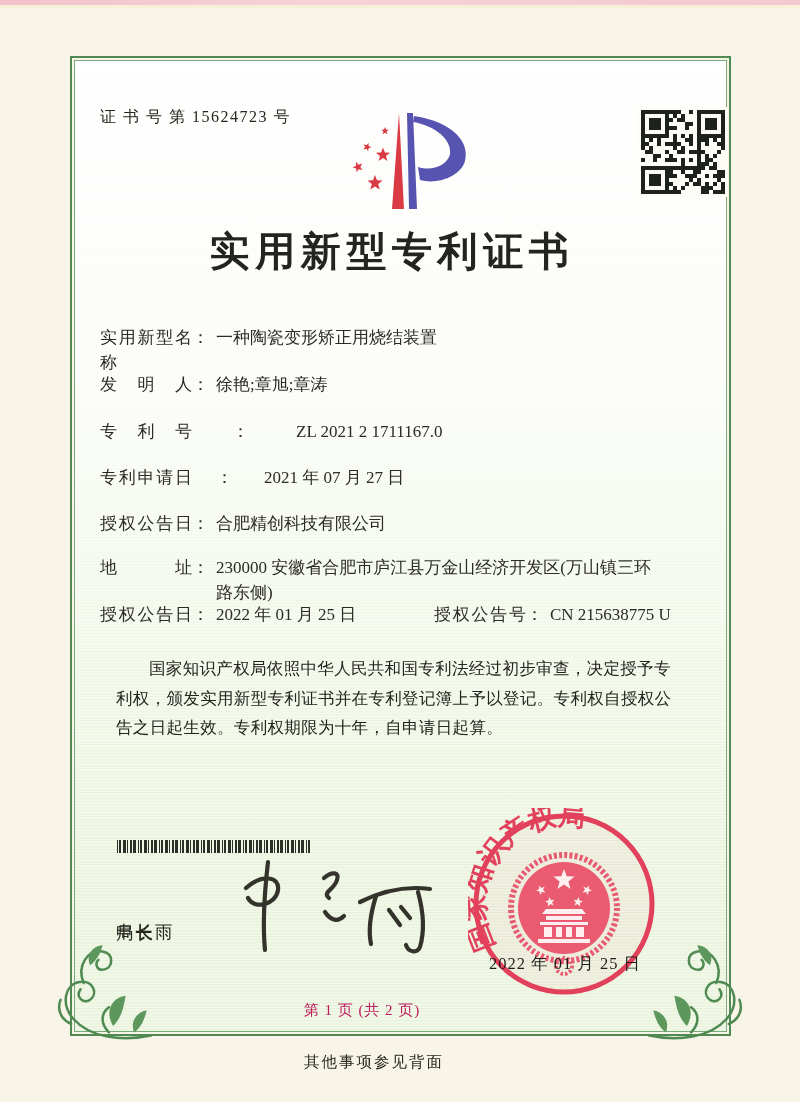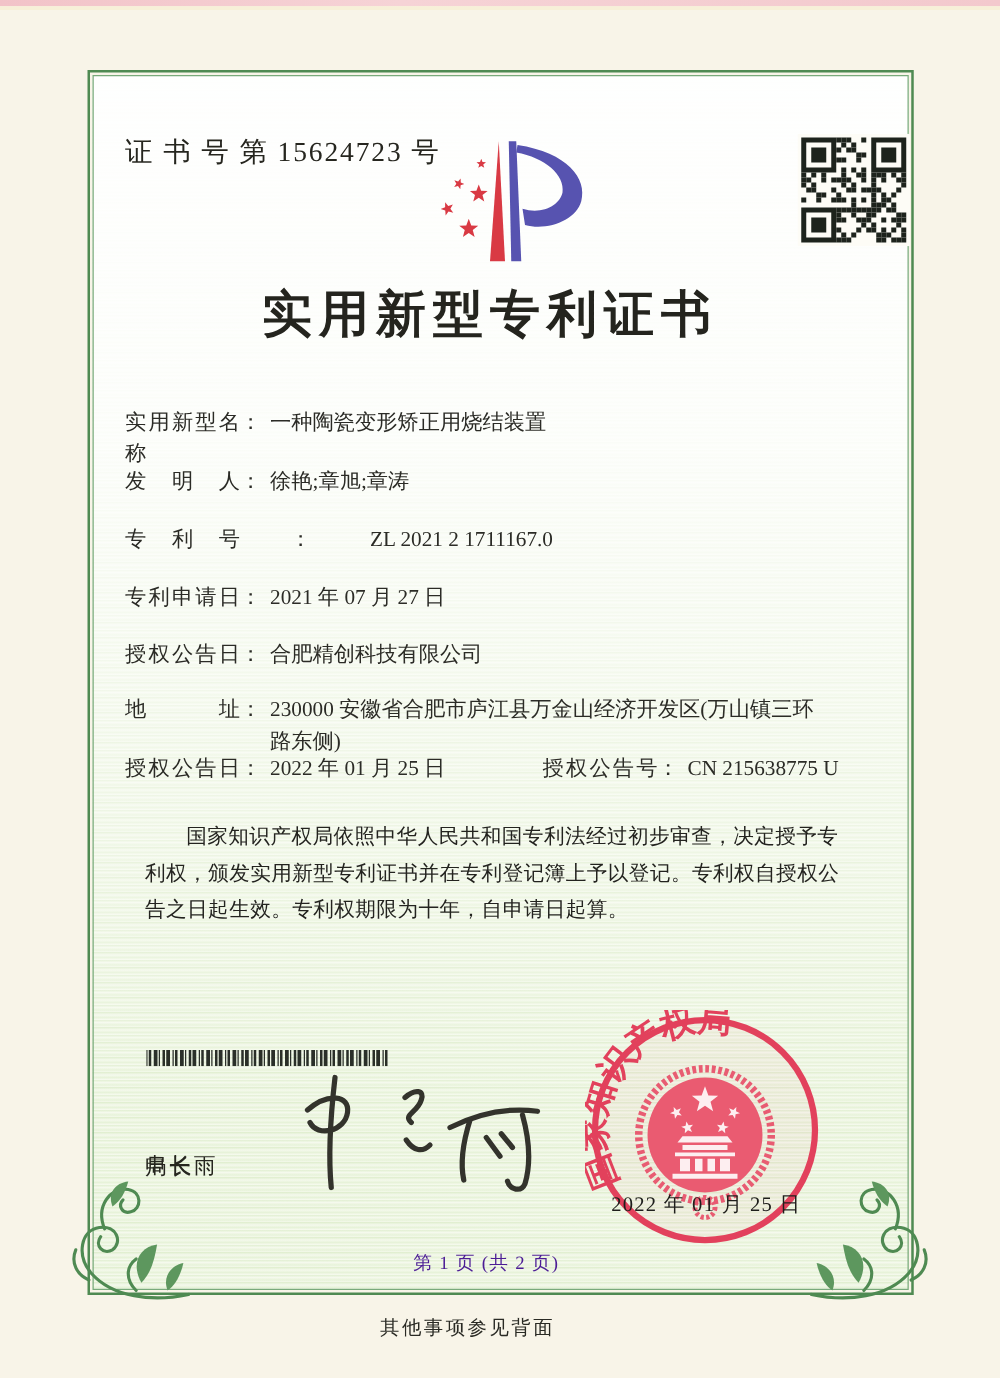--- a/index.html
+++ b/index.html
@@ -16,42 +16,42 @@
   
   .frame{left:70px;top:56px;width:657px;height:976px;border:2.5px solid #4f8a52;}
   .frame-inner{position:absolute;left:2px;top:2px;right:2px;bottom:2px;border:1px solid #79aa7b;}
   
   .guilloche{
     left:74px;top:60px;width:653px;height:972px;
     background:
       linear-gradient(to bottom, rgba(255,255,255,.97) 0%, rgba(255,255,255,.85) 30%, rgba(255,255,255,.45) 55%, rgba(255,255,255,.05) 85%),
       repeating-linear-gradient(to bottom,#e0eecf 0px,#f4f9ec 2px,#e6f2d7 4px,#f7fbf0 6px);
   }
-  .cert-number{left:100px;top:107px;font-size:22px;letter-spacing:1.5px;color:#26261f;}
+  .cert-number{left:100px;top:107px;font-size:16px;letter-spacing:1.5px;color:#26261f;}
   .logo{left:330px;top:109px;}
   .qr{left:638px;top:107px;}
   .title{left:0;top:224px;width:784px;text-align:center;font-size:40px;font-weight:600;letter-spacing:.14em;color:#24241e;}
   
   .frow{left:100px;width:605px;display:flex;align-items:flex-start;font-size:17px;line-height:25px;color:#2b2b26;}
   .flabel{display:inline-block;width:92px;text-align:justify;text-align-last:justify;flex:0 0 92px;}
   .fcolon{flex:0 0 auto;}
   .fvalue{padding-left:7px;}
-  .r1{top:325px;} .r2{top:372px;} .r3{top:419px;gap:40px;} .r4{top:465px;} .r5{top:511px;}
+  .r1{top:325px;} .r2{top:372px;} .r3{top:419px;gap:40px;} .r4{top:465px;gap:24px;} .r5{top:511px;}
   .r6{top:555px;} .r6 .fvalue{max-width:448px;}
   .r7{top:602px;}
   .r7 .fvalue.first{width:218px;flex:0 0 218px;}
   .para-block{left:100px;top:638px;width:602px;font-size:16.5px;line-height:29.5px;color:#23231f;letter-spacing:.02em;}
   .para-block p{margin:16px;text-indent:2em;}
   .barcode{left:117px;top:840px;}
   .director-title{left:116px;top:884px;font-size:17.5px;letter-spacing:2px;color:#26261f;margin-top:37px;}
   .director-name{left:116px;top:920px;font-size:17.5px;letter-spacing:2px;color:#26261f;}
   .signature{left:232px;top:850px;}
   .seal{left:468px;top:808px;}
   .seal-date{left:470px;top:953px;width:190px;text-align:center;font-size:16.5px;color:#1e1e1b;letter-spacing:1px;z-index:5;}
-  .page-footer{left:0;top:1001px;width:724px;text-align:center;font-size:15px;color:#4c1d95;letter-spacing:1px;margin-left:27px;}
+  .page-footer{left:0;top:1001px;width:724px;text-align:center;font-size:15px;color:#be185d;letter-spacing:1px;}
   .back-note{left:0;top:1052px;width:748px;text-align:center;font-size:15.5px;color:#2a2a24;letter-spacing:2px;}
   .ornament{z-index:3;}
   svg{display:block;}
 </style>
 </head>
 <body>
 
 <div class="abs scan-top"></div>
 <div class="abs scan-top2"></div>
 

